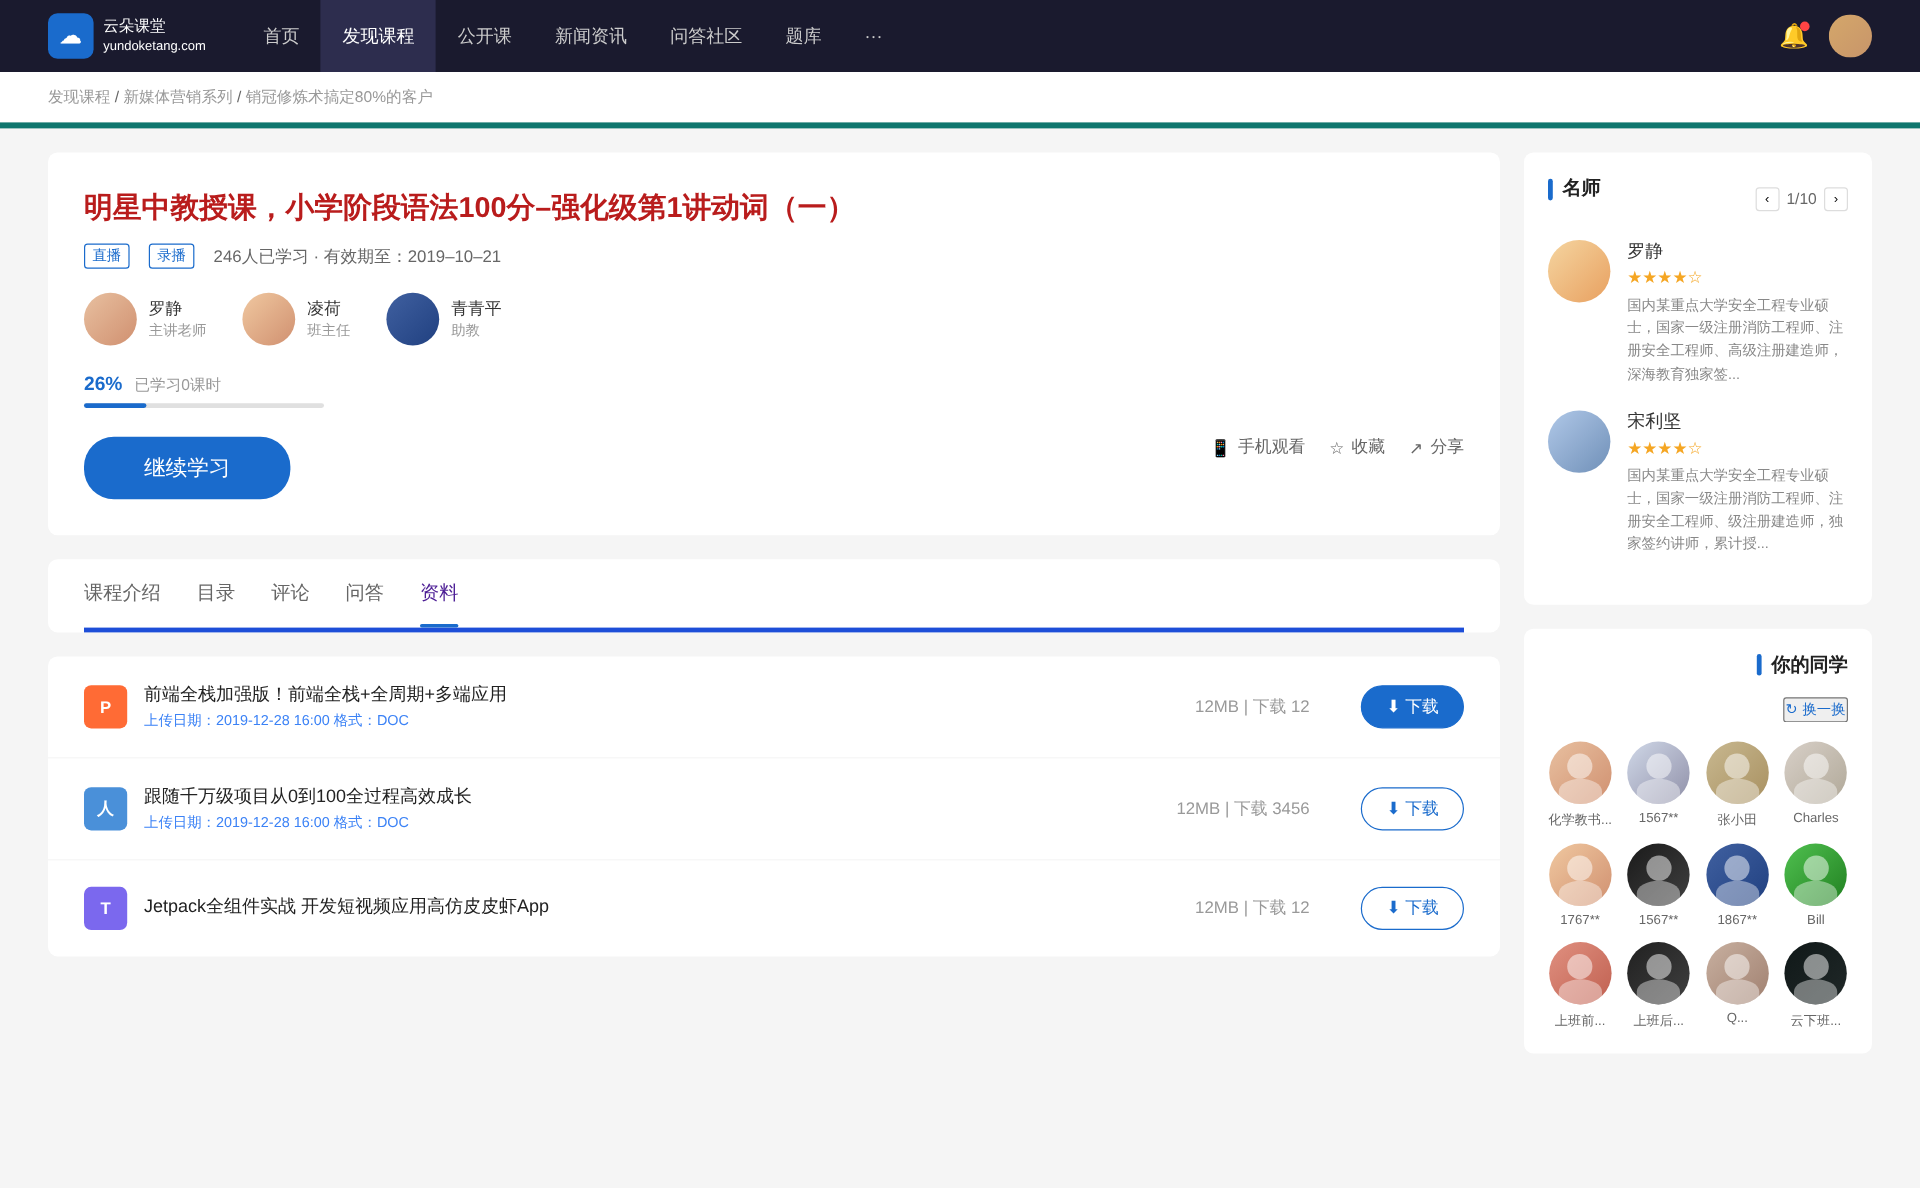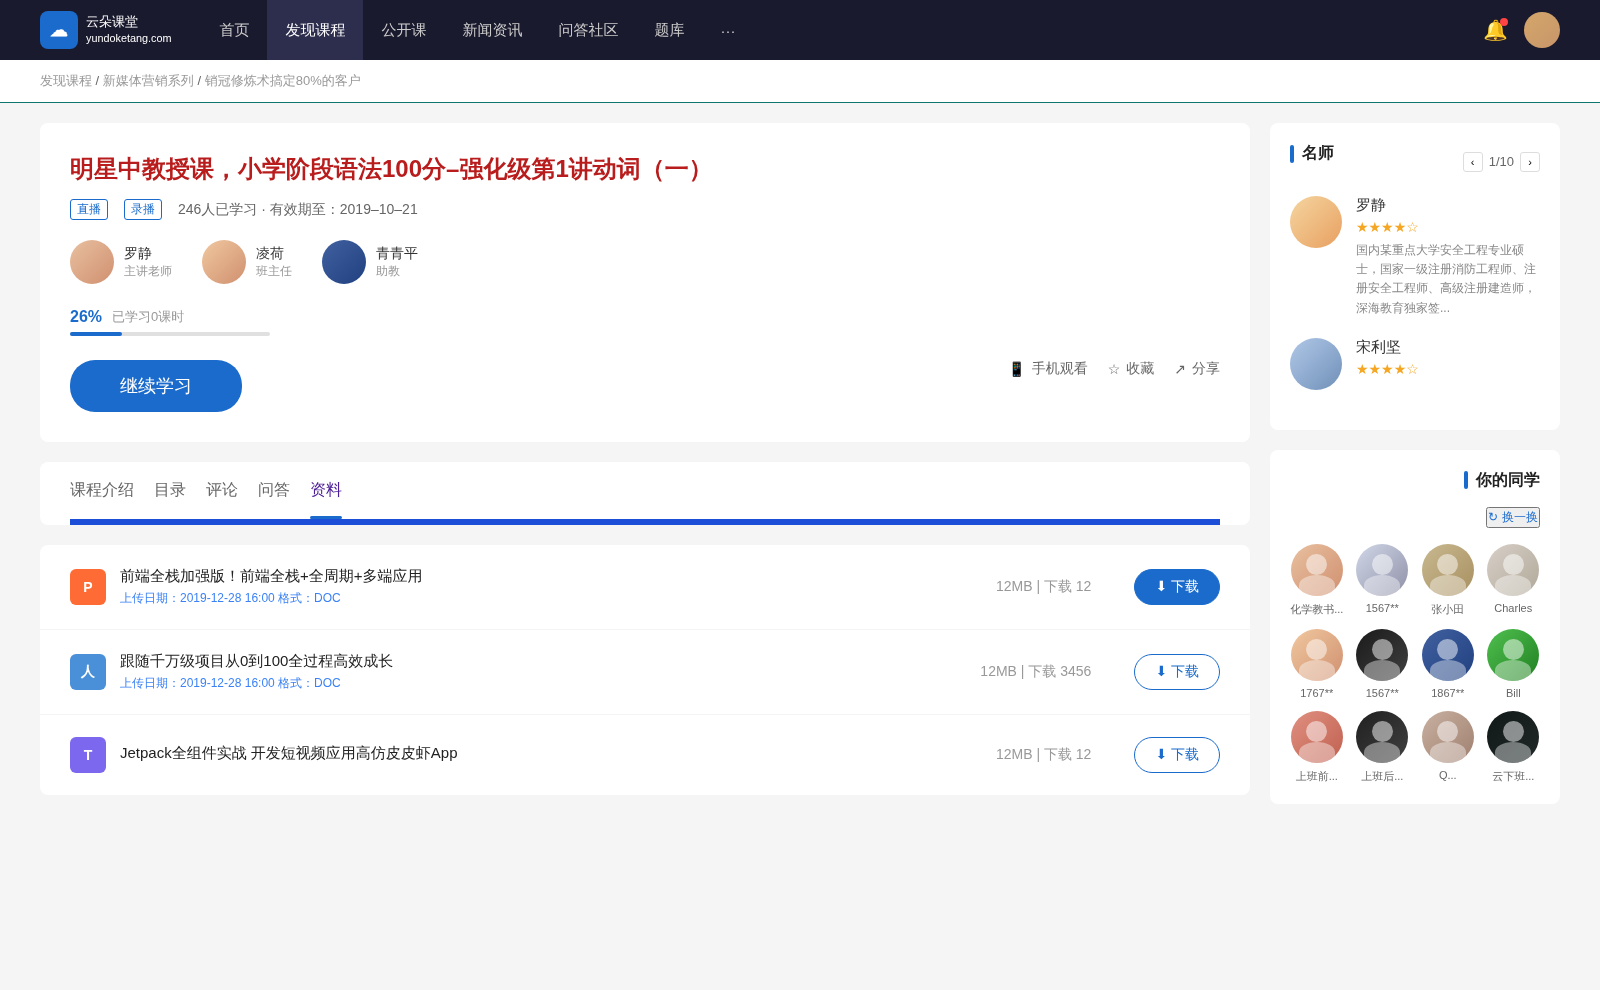--- a/index.html
+++ b/index.html
@@ -13,21 +13,21 @@
     .nav-items { display: flex; align-items: center; gap: 0; flex: 1; }
     .nav-item { color: #ccc; padding: 0 18px; height: 60px; display: flex; align-items: center; cursor: pointer; font-size: 15px; text-decoration: none; }
     .nav-item.active { background: #2d2d4e; color: white; }
     .nav-right { display: flex; align-items: center; gap: 16px; margin-left: auto; }
     .nav-bell { color: white; font-size: 20px; position: relative; cursor: pointer; }
     .nav-bell-dot { width: 8px; height: 8px; background: #ff4444; border-radius: 50%; position: absolute; top: 0; right: 0; }
     .nav-avatar { width: 36px; height: 36px; border-radius: 50%; background: #888; overflow: hidden; cursor: pointer; }
     .nav-avatar-inner { width: 100%; height: 100%; background: linear-gradient(135deg, #d4a76a, #c8956a); }
 
     
-    .breadcrumb { padding: 12px 40px; font-size: 13px; color: #999; background: white; border-bottom: 1px solid #0f766e; }
+    .breadcrumb { padding: 12px 40px; font-size: 13px; color: #999; background: white; border-bottom: 5px solid #0f766e; }
     .breadcrumb a { color: #999; text-decoration: none; }
     .breadcrumb span { color: #666; }
 
     
     .main-layout { display: flex; gap: 20px; padding: 20px 40px; max-width: 1600px; }
 
     
     .content-area { flex: 1; min-width: 0; }
 
     
@@ -54,21 +54,21 @@
     .progress-bar-fill { height: 4px; background: #1a6bcc; border-radius: 2px; }
 
     
     .action-row { display: flex; align-items: flex-start; justify-content: space-between; }
     .btn-continue { background: #1a6bcc; color: white; border: none; border-radius: 25px; padding: 14px 50px; font-size: 18px; cursor: pointer; }
     .action-right { display: flex; gap: 20px; }
     .action-btn { display: flex; align-items: center; gap: 6px; color: #666; font-size: 14px; cursor: pointer; border: none; background: none; }
 
     
     .tabs-card { background: white; border-radius: 8px; padding: 0 30px; margin-bottom: 20px; }
-    .tabs-row { display: flex; gap: 20px; border-bottom: 6px solid #1d4ed8; }
+    .tabs-row { display: flex; gap: 30px; border-bottom: 4px solid #1d4ed8; }
     .tab-item { padding: 18px 0; font-size: 16px; color: #666; cursor: pointer; position: relative; }
     .tab-item.active { color: #4c1d95; }
     .tab-item.active::after { content: ''; position: absolute; bottom: 0; left: 0; right: 0; height: 3px; background: #1a6bcc; border-radius: 2px; }
 
     
     .file-list { background: white; border-radius: 8px; }
     .file-item { display: flex; align-items: center; padding: 22px 30px; border-bottom: 1px solid #f5f5f5; }
     .file-item:last-child { border-bottom: none; }
     .file-icon { width: 36px; height: 36px; border-radius: 6px; display: flex; align-items: center; justify-content: center; color: white; font-size: 14px; font-weight: bold; margin-right: 14px; flex-shrink: 0; }
     .file-icon.orange { background: #ff6b35; }
@@ -281,20 +281,21 @@
       <div class="sidebar-teacher-name">罗静</div>
       <div class="stars">★★★★☆</div>
       <div class="sidebar-teacher-desc">国内某重点大学安全工程专业硕士，国家一级注册消防工程师、注册安全工程师、高级注册建造师，深海教育独家签...</div>
     </div>
   </div>
           <div class="sidebar-teacher">
     <div class="sidebar-teacher-avatar avatar-songlijiang"></div>
     <div class="sidebar-teacher-info">
       <div class="sidebar-teacher-name">宋利坚</div>
       <div class="stars">★★★★☆</div>
+      <div class="sidebar-teacher-desc">国内某重点大学安全工程专业硕士，国家一级注册消防工程师、注册安全工程师、级注册建造师，独家签约讲师，累计授...</div>
     </div>
   </div>
         </div>
     </div>
 
     <div class="sidebar-card">
       <div class="classmates-title-row">
         <div class="sidebar-section-title">
           <span>你的同学</span>
         </div>

